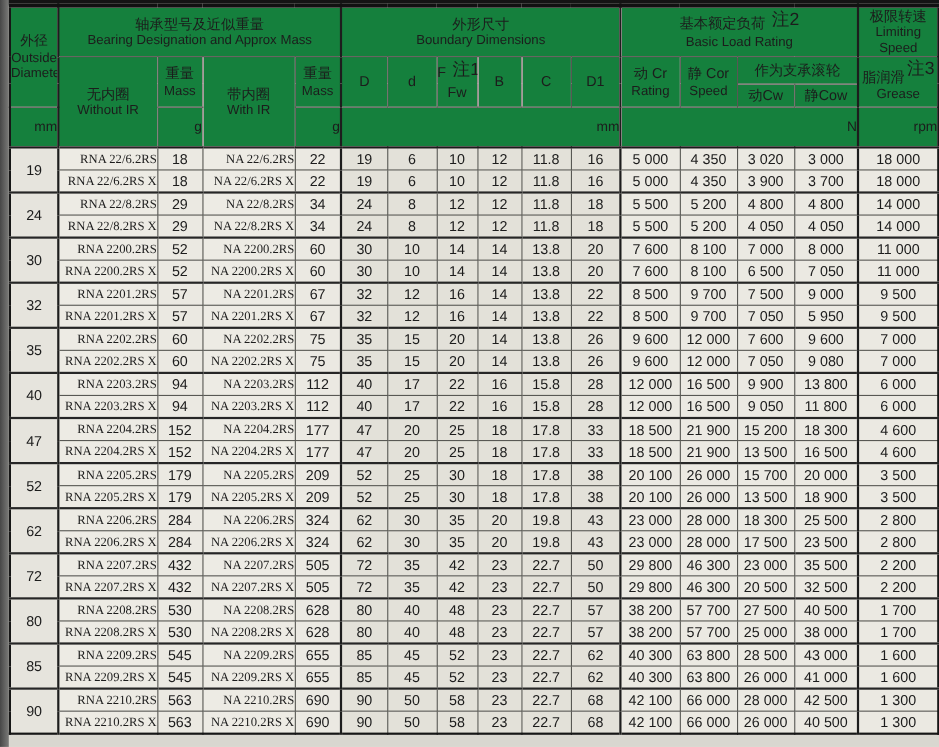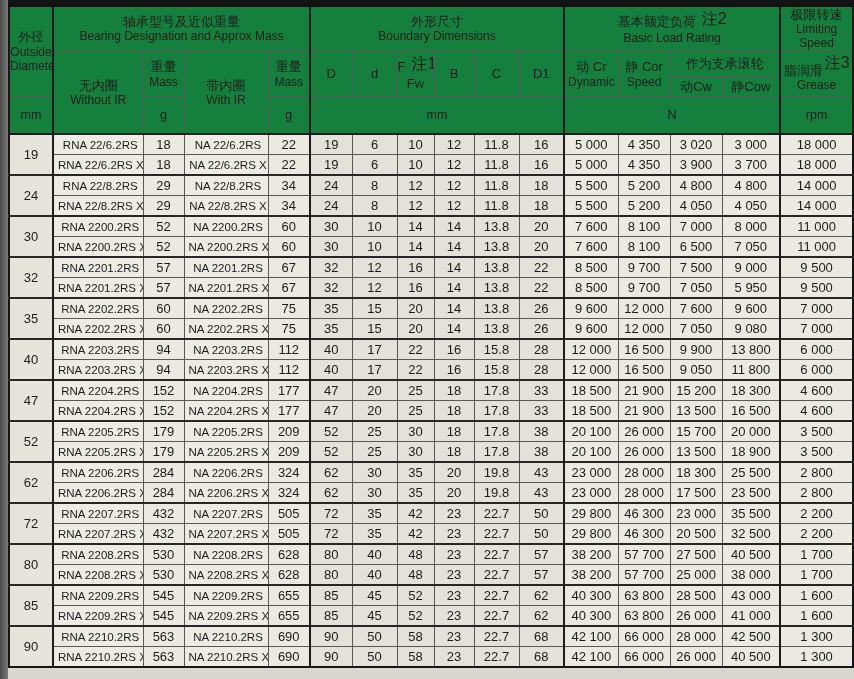--- a/index.html
+++ b/index.html
@@ -23,24 +23,24 @@
           text-align:center; vertical-align:middle; }
   thead th { background:#15803d; font-weight:normal; font-size:13px; line-height:1.18; }
   thead .en { font-size:12px; }
   thead .note { font-size:16px; position:relative; top:-2px; padding-left:6px; }
   sup.note { padding-left:2px;text-align:center; }
   .maj-l { border-left:2px solid #1d1d1d !important; }
   thead tr.h1 { height:41px; }
   thead tr.h2a { height:25px; }
   thead tr.h2b { height:21px; }
   thead tr.h3 { height:37px; }
-  thead tr.h3 th { border-bottom:2px solid #1a1a1a; font-size:12.5px; }
+  thead tr.h3 th { border-bottom:2px solid #1a1a1a; font-size:12.5px;text-align:right; }
   tbody tr { height:20.5px; }
   tbody td { font-size:13px; background:#ebe9e2; }
-  tbody td.c-desig { text-align:center; padding-left:4px; font-size:11.5px; background:#edebe4; }
+  tbody td.c-desig { text-align:right; padding-left:4px; font-size:11.5px; background:#edebe4;font-family:Liberation Serif, serif; }
   tbody td.c-dim { background:#e3e1d9; }
   tbody td.c-dia { font-size:13px; background:#e6e4dd; }
   tbody tr.grp-first td { border-top:2px solid #262626; }
   tbody tr.grp-second td { border-top:1px solid #74746f; }
   .hdr-dia { font-size:12.5px; }
 </style>
 </head>
 <body>
 
 <div class="top-strip"></div>
@@ -113,21 +113,21 @@
       <th rowspan="2">d</th>
       <th rowspan="2">
         <div><span>F</span><span class="note">注1</span></div>
         <div>Fw</div>
       </th>
       <th rowspan="2">B</th>
       <th rowspan="2">C</th>
       <th rowspan="2">D1</th>
       <th rowspan="2" class="maj-l">
         <div>动 Cr</div>
-        <div class="en">Dynamic</div>
+        <div class="en">Rating</div>
       </th>
       <th rowspan="2">
         <div>静 Cor</div>
         <div class="en">Speed</div>
       </th>
       <th colspan="2">作为支承滚轮</th>
       <th rowspan="2" class="maj-l">
         <div><span>脂润滑</span><sup class="note">注3</sup></div>
         <div class="en">Grease</div>
       </th>

